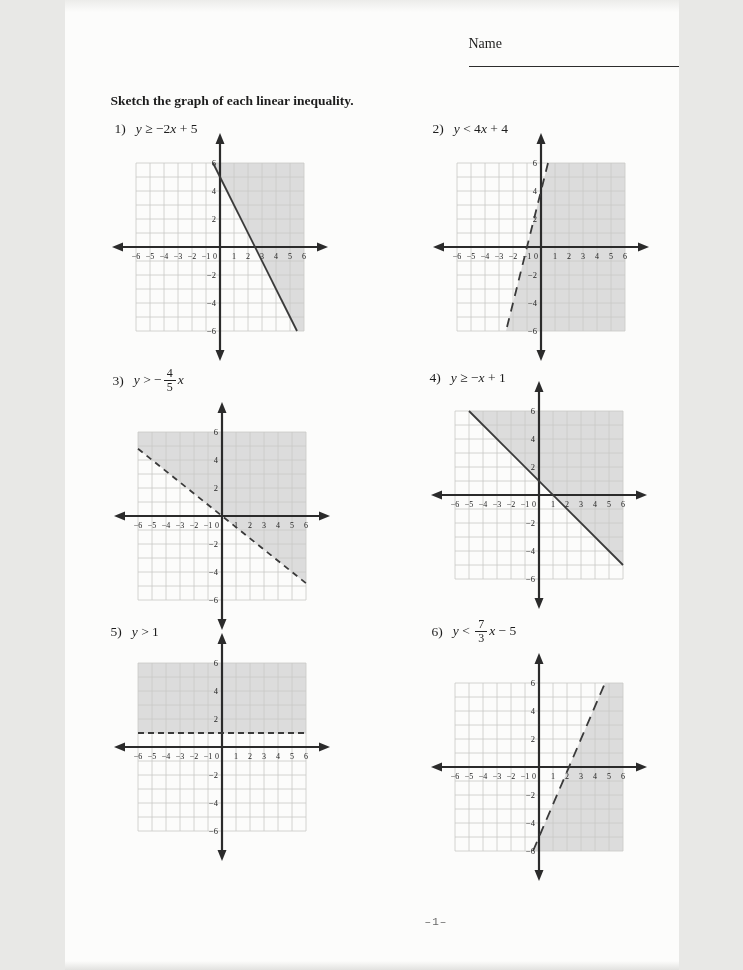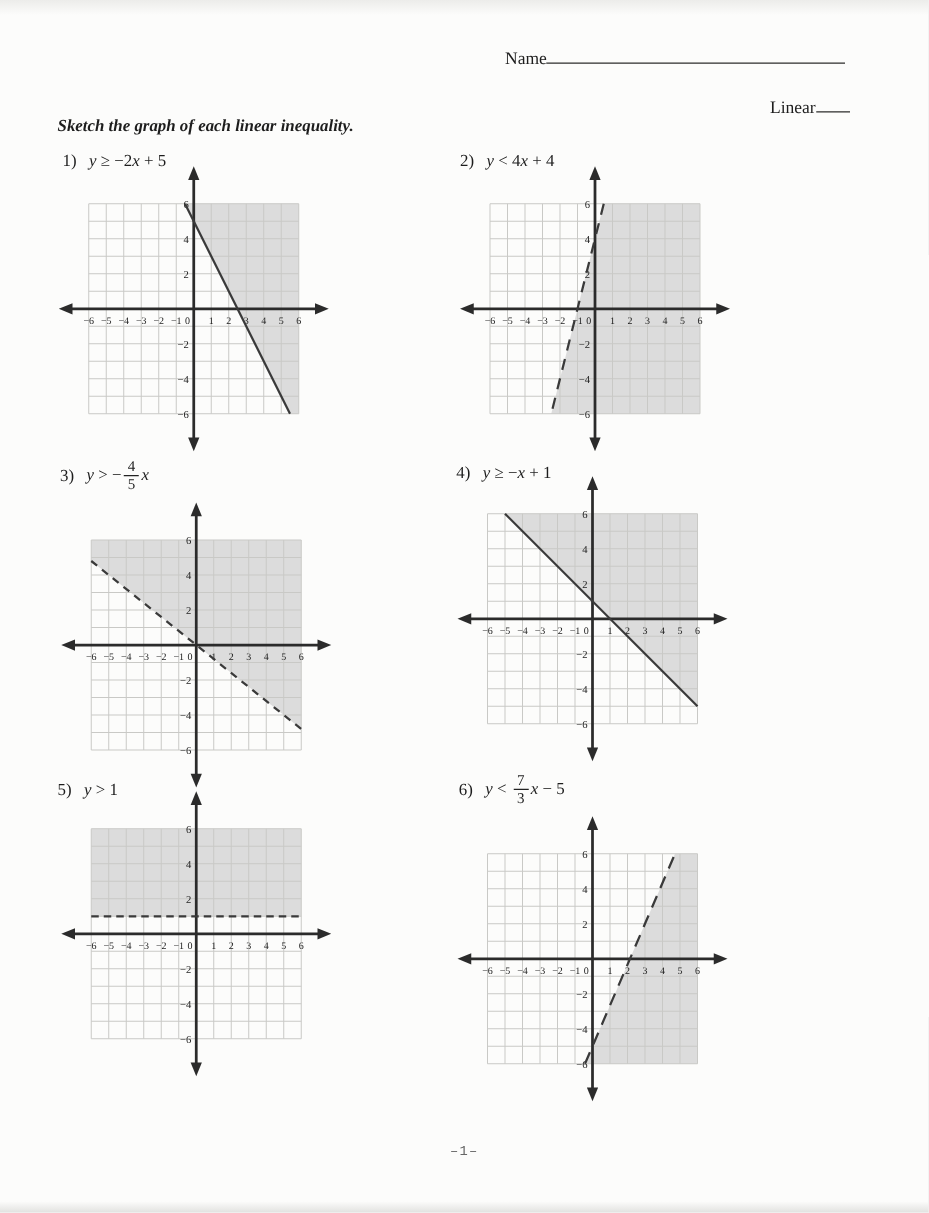--- a/index.html
+++ b/index.html
@@ -1,30 +1,30 @@
 <!DOCTYPE html>
 <html><head>
 <meta charset="utf-8">
 <style>
   html,body{margin:0;padding:0;background:#e8e8e6;}
   .page{
-    position:relative;width:743px;height:970px;margin:0 auto;
+    position:relative;width:614px;height:970px;margin:0 auto;
     background:#fcfcfb;overflow:hidden;
     font-family:"Liberation Serif","DejaVu Serif",serif;color:#1d1d1d;
   }
   .edge-top{position:absolute;left:0;top:0;width:743px;height:12px;
     background:linear-gradient(#ececea,rgba(252,252,251,0));}
   .edge-bottom{position:absolute;left:0;bottom:0;width:743px;height:9px;
     background:linear-gradient(rgba(252,252,251,0),#e2e2e0);}
   .name-block{position:absolute;left:404px;top:36px;font-size:14px;}
   .name-underline{display:inline-block;width:239px;border-bottom:1.2px solid #2c2c2c;height:14px;vertical-align:baseline;}
   .title{position:absolute;left:48px;top:58px;font-size:20px;letter-spacing:0.2px;}
   .period-block{position:absolute;left:616px;top:75px;font-size:14px;}
   .period-underline{display:inline-block;width:27px;border-bottom:1.2px solid #2c2c2c;height:14px;vertical-align:baseline;}
-  .instruction{position:absolute;left:46px;top:93px;font-size:13.5px;font-weight:bold;font-style:italic;}
+  .instruction{position:absolute;left:46px;top:93px;font-size:13.5px;font-weight:bold;}
   .problem{position:absolute;font-size:13.5px;display:flex;align-items:center;}
   .problem .pnum{margin-right:10px;}
   .expr span.i{font-style:italic;}
   .frac{display:inline-block;text-align:center;vertical-align:middle;line-height:1.02;
     font-size:12px;margin:0 2px;position:relative;top:-1px;}
   .fnum{display:block;border-bottom:1px solid #222;padding:0 3px 0.5px 3px;}
   .fden{display:block;padding:0.5px 3px 0 3px;}
   .graph{position:absolute;}
   .footer{position:absolute;left:0;top:916px;width:743px;text-align:center;
     font-size:11px;color:#666;letter-spacing:1px;font-family:"Liberation Mono","DejaVu Sans Mono",monospace;}

